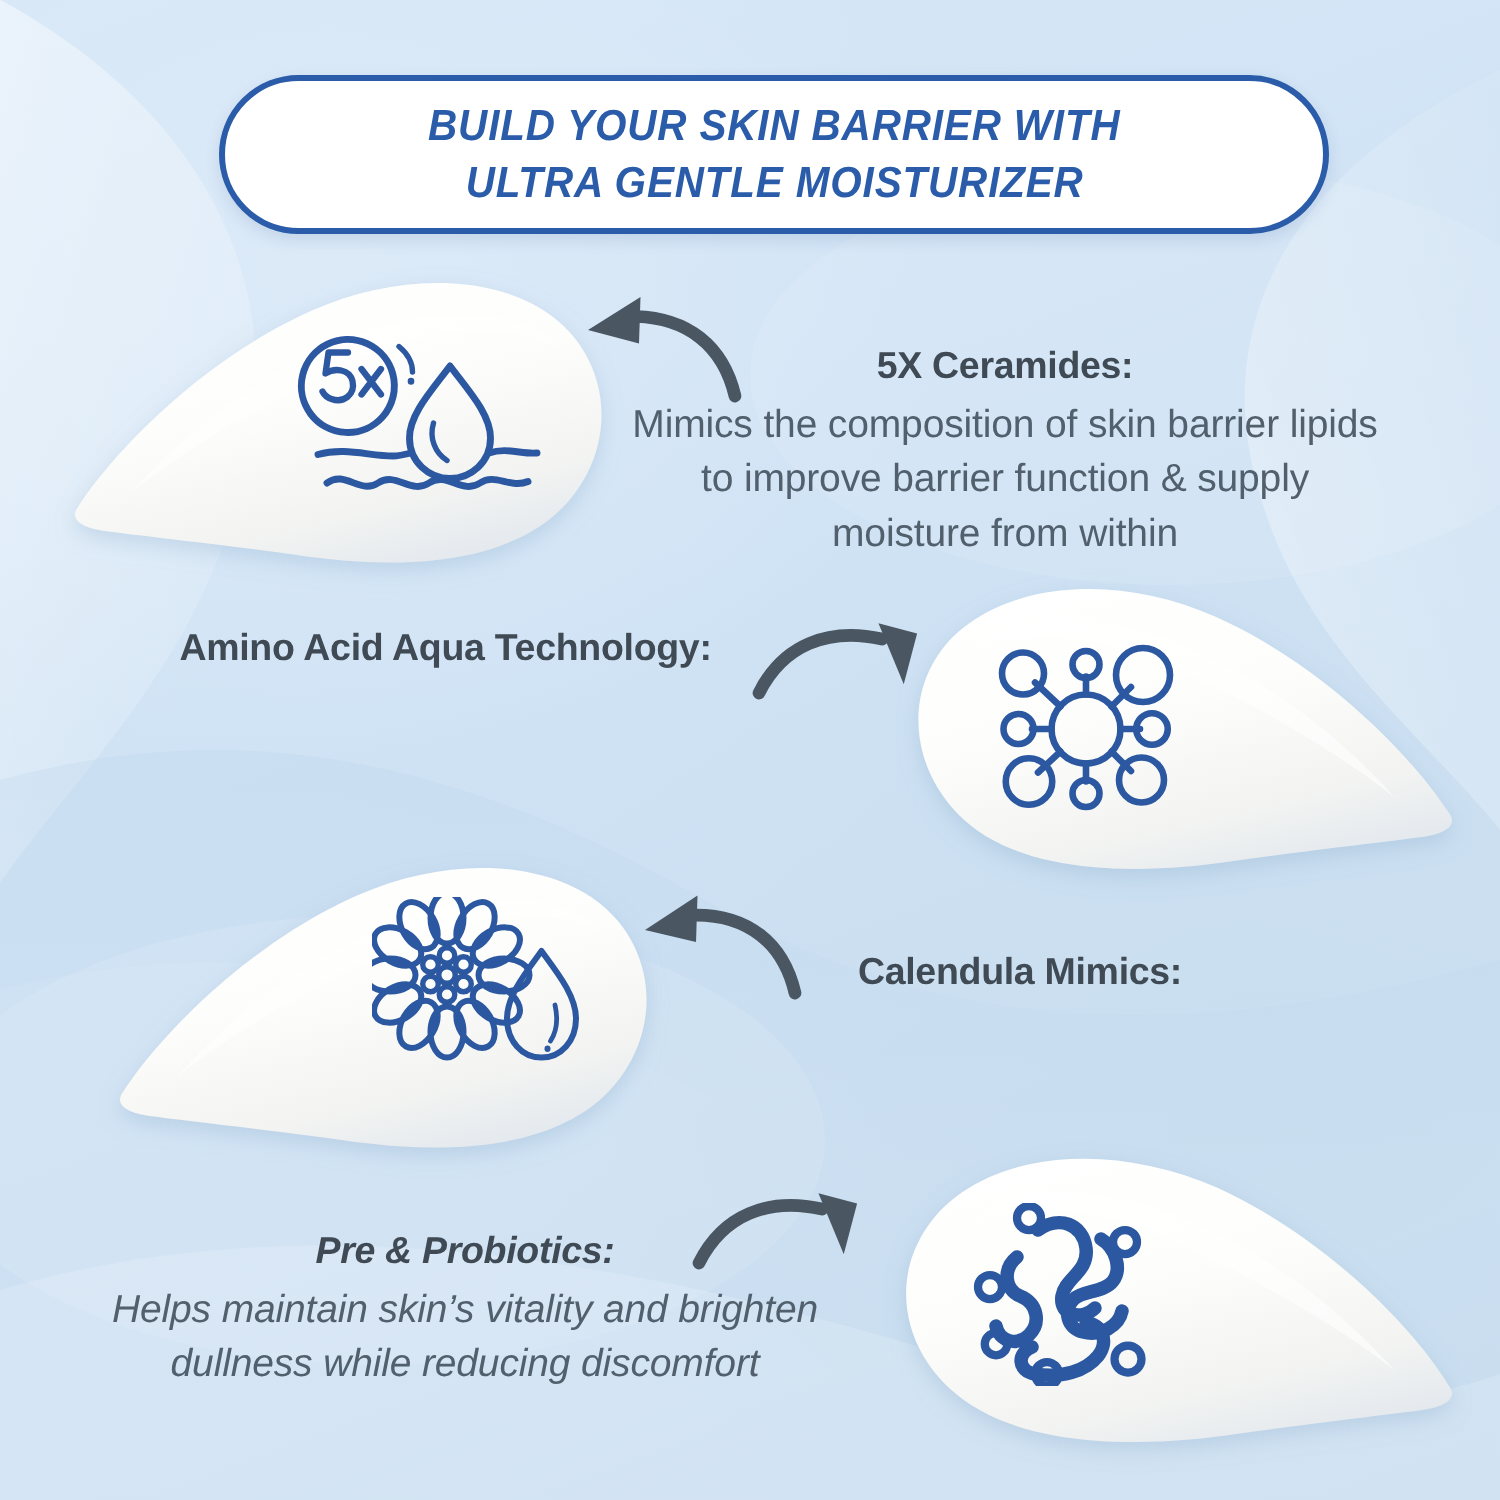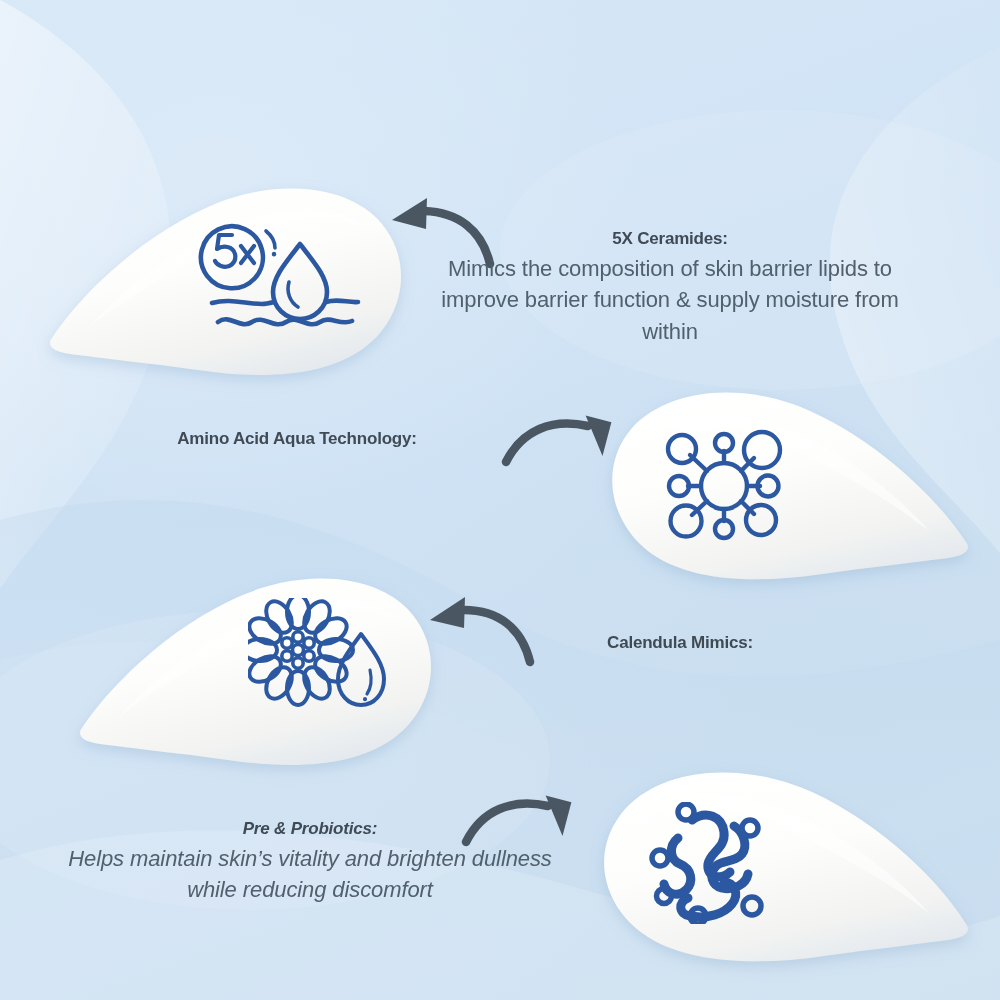--- a/index.html
+++ b/index.html
@@ -42,31 +42,31 @@
   .icon-holder{position:absolute;}
   .icon-holder svg{display:block;}
 
   
   .arrow{position:absolute;}
   .arrow svg{display:block;overflow:visible;}
 
   
   .block{position:absolute;text-align:center;}
   .block .heading{
-    color:#3f4a54;font-weight:bold;font-size:17px;line-height:1.3;
+    color:#3f4a54;font-weight:bold;font-size:25px;line-height:1.3;
     margin:0 0 3px 0;letter-spacing:-.2px;
   }
   .block .body{
-    color:#51606c;font-size:22px;line-height:1.42;margin:0;
+    color:#51606c;font-size:26px;line-height:1.42;margin:0;
     letter-spacing:-.1px;
   }
 
   
   #block-1{left:418px;top:228px;width:504px;}
-  #block-2{left:66px;top:428px;width:462px;}
+  #block-2{left:66px;top:416px;width:462px;}
   #block-3{left:470px;top:632px;width:420px;}
   #block-4{left:52px;top:818px;width:516px;font-style:italic;}
 </style>
 </head>
 <body>
 
 <div id="infographic">
 
   <svg class="bg-swirls" viewBox="0 0 1000 1000" preserveAspectRatio="none">
     <defs>
@@ -84,20 +84,24 @@
       </linearGradient>
     </defs>
     <path d="M-40,-20 C 140,60 210,200 150,360 C 100,500 -10,560 -60,700 L -60,-40 Z" fill="url(#swG)"></path>
     <path d="M1040,30 C 880,90 800,200 840,330 C 880,470 1010,520 1050,640 L 1050,0 Z" fill="url(#swG2)"></path>
     <path d="M0,520 C 180,470 330,520 470,600 C 620,686 780,700 1000,640 L 1000,760 C 760,820 600,790 440,716 C 300,650 150,620 0,660 Z" fill="url(#swDark)" opacity=".5"></path>
     <path d="M0,860 C 200,800 420,840 620,900 C 790,950 900,950 1000,916 L 1000,1000 L 0,1000 Z" fill="#ffffff" opacity=".16"></path>
     <ellipse cx="250" cy="760" rx="300" ry="150" fill="#ffffff" opacity=".10"></ellipse>
     <ellipse cx="780" cy="250" rx="280" ry="140" fill="#ffffff" opacity=".10"></ellipse>
   </svg>
 
+  <div class="title-pill">
+    <div class="title-line">BUILD YOUR SKIN BARRIER WITH</div>
+    <div class="title-line">ULTRA GENTLE MOISTURIZER</div>
+  </div>
 
   <div class="swatch" style="left:48px;top:178px;">
     <svg width="360" height="205" viewBox="0 0 360 205">
       <defs>
         <linearGradient id="cream1" x1="0.25" y1="0" x2="0.7" y2="1">
           <stop offset="0%" stop-color="#ffffff"></stop>
           <stop offset="42%" stop-color="#fdfdfb"></stop>
           <stop offset="78%" stop-color="#f3f4f2"></stop>
           <stop offset="100%" stop-color="#e4e9ee"></stop>
         </linearGradient>

